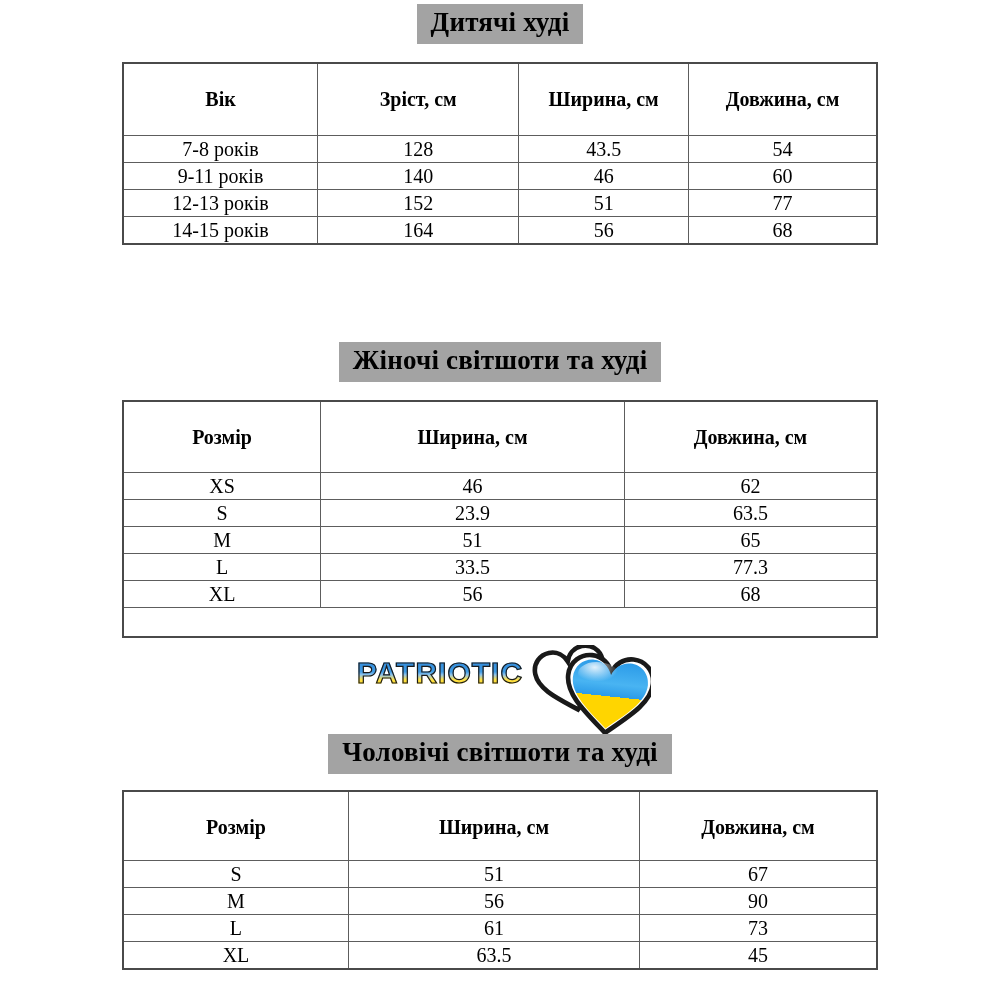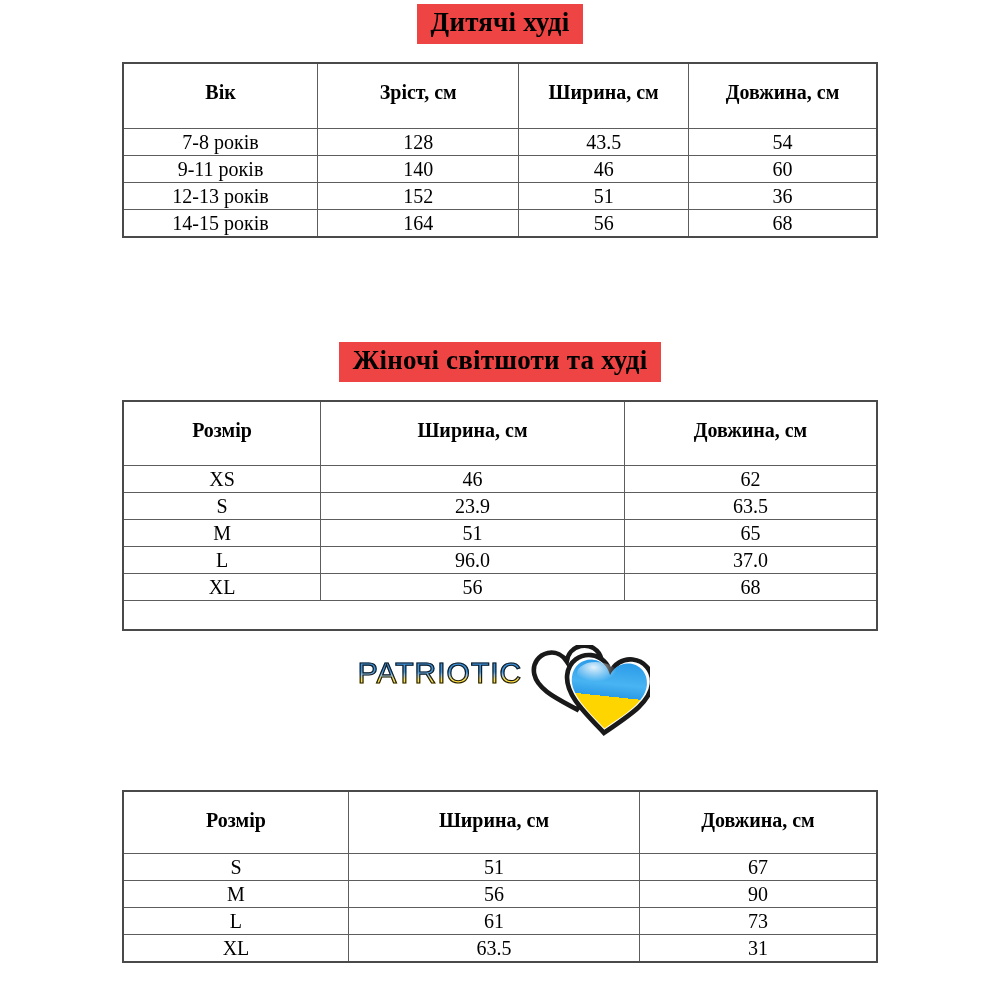--- a/index.html
+++ b/index.html
@@ -16,21 +16,21 @@
     position: absolute;
     left: 0;
     width: 100%;
     text-align: center;
     font-size: 27px;
     font-weight: bold;
     letter-spacing: 0.2px;
   }
   .section-title span {
     display: inline-block;
-    background: #ef4444;
+    background: #a3a3a3;
     padding: 3px 14px 6px;
   }
   #title-kids  { top: 4px; }
   #title-women { top: 342px; }
   #title-men   { top: 734px; }
 
   table.size-table {
     position: absolute;
     left: 122px;
     width: 756px;
@@ -42,21 +42,21 @@
   .size-table th, .size-table td {
     border: 1px solid #5d5d5d;
     text-align: center;
     font-size: 20px;
     overflow: hidden;
     white-space: nowrap;
   }
   .size-table th {
     font-weight: bold;
     vertical-align: top;
-    padding: 17px 4px 0;
+    padding: 24px 4px 0;
     line-height: 1.15;
   }
   .size-table td {
     padding: 0 4px;
     height: 26px;
     line-height: 1.2;
     vertical-align: middle;
   }
   #table-kids  { top: 62px; }
   #table-women { top: 400px; }
@@ -73,21 +73,21 @@
     width: 100%;
     display: flex;
     justify-content: center;
     align-items: flex-start;
     transform: translateX(4px);
   }
   .logo-text {
     margin-top: 13px;
     text-align: center;
     font-family: "Liberation Sans", sans-serif;
-    font-weight: normal;
+    font-weight: bold;
   }
   .logo-line1 {
     font-size: 30px;
     line-height: 1.0;
     letter-spacing: 1px;
     color: #2f86d6;
     background: linear-gradient(to bottom, #2f86d6 0%, #3f9be4 46%, #8fc4ec 56%, #ffe24a 72%, #ffd400 100%);
     -webkit-background-clip: text;
     background-clip: text;
     -webkit-text-fill-color: transparent;
@@ -136,21 +136,21 @@
         <tr>
           <td>9-11 років</td>
           <td>140</td>
           <td>46</td>
           <td>60</td>
         </tr>
         <tr>
           <td>12-13 років</td>
           <td>152</td>
           <td>51</td>
-          <td>36</td>
+          <td>77</td>
         </tr>
         <tr>
           <td>14-15 років</td>
           <td>164</td>
           <td>56</td>
           <td>68</td>
         </tr>
       </tbody>
     </table>
 
@@ -181,22 +181,22 @@
           <td>23.9</td>
           <td>63.5</td>
         </tr>
         <tr>
           <td>M</td>
           <td>51</td>
           <td>65</td>
         </tr>
         <tr>
           <td>L</td>
-          <td>96.0</td>
-          <td>37.0</td>
+          <td>33.5</td>
+          <td>77.3</td>
         </tr>
         <tr>
           <td>XL</td>
           <td>56</td>
           <td>68</td>
         </tr>
         <tr class="row-empty">
           <td style="border-right-style: hidden;"></td>
           <td style="border-left-style: hidden; border-right-style: hidden;"></td>
           <td style="border-left-style: hidden;"></td>
@@ -228,20 +228,23 @@
       </g>
 
       <g transform="translate(34,10) scale(0.92) rotate(6 50 43)">
         <path transform="translate(50,43) scale(1.13) translate(-50,-43)" d="M50 80 C 29 62, 9 47, 9 28.5 C 9 15, 19.5 7, 30 7 C 40 7, 47 13.5, 50 21.5 C 53 13.5, 60 7, 70 7 C 80.5 7, 91 15, 91 28.5 C 91 47, 71 62, 50 80 Z" fill="#ffffff" stroke="#191919" stroke-width="4.5"></path>
         <path d="M50 80 C 29 62, 9 47, 9 28.5 C 9 15, 19.5 7, 30 7 C 40 7, 47 13.5, 50 21.5 C 53 13.5, 60 7, 70 7 C 80.5 7, 91 15, 91 28.5 C 91 47, 71 62, 50 80 Z" fill="url(#flagGrad)"></path>
         <ellipse cx="37" cy="23" rx="23" ry="14" fill="url(#shineGrad)"></ellipse>
       </g>
     </svg>
   </div>
 
+  <div class="section-title" id="title-men">
+    <span>Чоловічі світшоти та худі</span>
+  </div>
   <table class="size-table" id="table-men">
       <colgroup>
         <col style="width: 29.9%;">
         <col style="width: 38.6%;">
         <col style="width: 31.5%;">
       </colgroup>
       <thead>
         <tr>
           <th>Розмір</th>
           <th>Ширина, см</th>
@@ -260,18 +263,18 @@
           <td>90</td>
         </tr>
         <tr>
           <td>L</td>
           <td>61</td>
           <td>73</td>
         </tr>
         <tr>
           <td>XL</td>
           <td>63.5</td>
-          <td>31</td>
+          <td>45</td>
         </tr>
       </tbody>
     </table>
 
 </div>
 
 </body></html>

